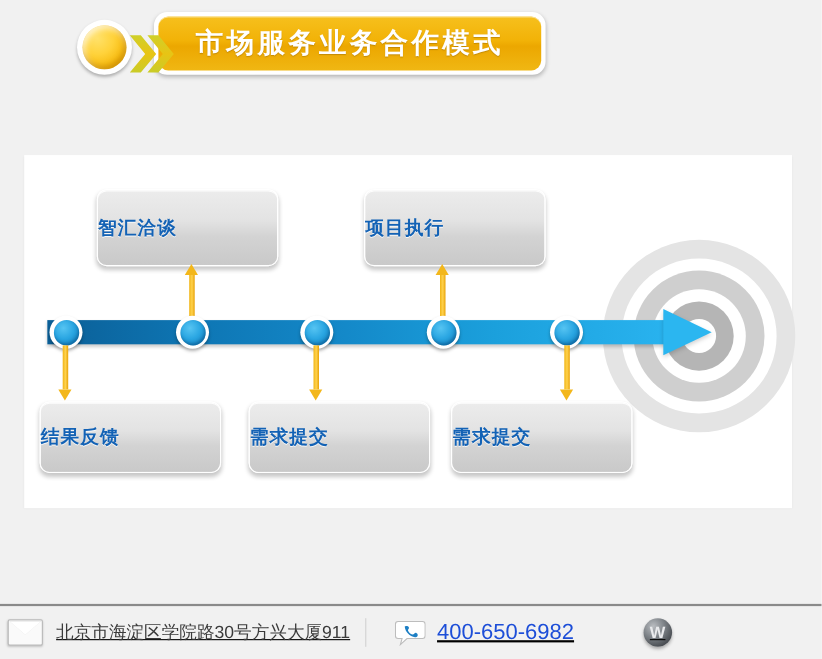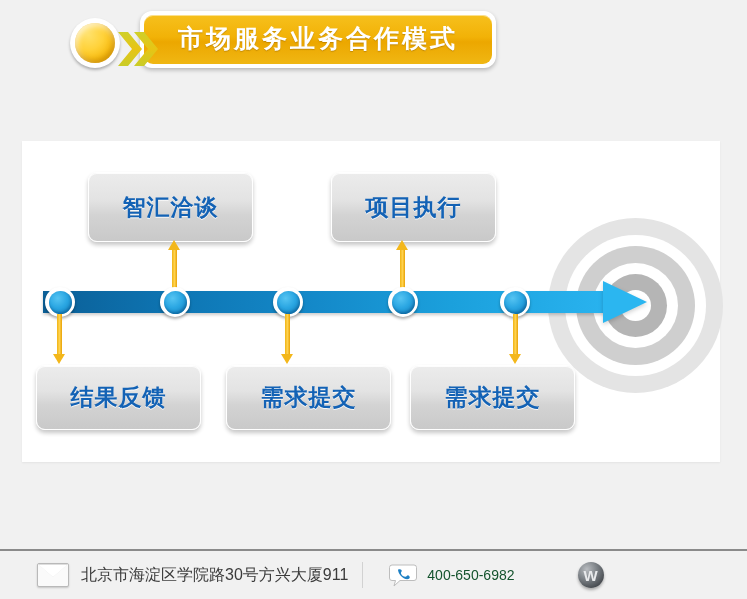--- a/index.html
+++ b/index.html
@@ -100,38 +100,38 @@
   .conn .head{position:absolute;left:-3px;width:0;height:0;}
   .conn.down .head{border-left:6.5px solid transparent;border-right:6.5px solid transparent;border-top:10px solid #f3b71b;}
   .conn.up .head{border-left:6.5px solid transparent;border-right:6.5px solid transparent;border-bottom:10px solid #f3b71b;}
   
   .step{
     position:absolute;
     background:linear-gradient(to bottom,#ececec 0%,#e3e3e3 40%,#d3d3d3 62%,#c9c9c9 100%);
     border:1px solid #ffffff;
     border-radius:9px;
     box-shadow:0 3px 4px rgba(0,0,0,.22), inset 0 1px 0 rgba(255,255,255,.9);
-    display:flex;align-items:center;justify-content:center;
+    display:flex;align-items:center;
     color:#1362b5;
-    font-size:23px;font-weight:bold;letter-spacing:1px;
+    font-size:17px;font-weight:bold;letter-spacing:1px;
     text-shadow:0 1px 0 rgba(255,255,255,.8);
   }
   
   #footer{
     position:absolute;left:0;top:549px;width:747px;height:50px;
     background:#f1f1f1;
     border-top:2px solid #8a8a8a;
   }
   #footer-inner{
-    display:flex;align-items:center;height:48px;padding-left:37px;
+    display:flex;align-items:center;height:48px;padding-left:7px;text-decoration:underline;
   }
   .f-item{display:flex;align-items:center;}
   .f-text{color:#3b3b3b;font-size:15px;white-space:nowrap;}
   #addr-text{font-size:16px;}
-  #phone-text{font-size:14px;color:#14532d;}
+  #phone-text{font-size:20px;color:#1d4ed8;}
   #site-text{font-size:19px;font-weight:bold;color:#4b4b4b;letter-spacing:.3px;}
   .f-sep{width:1px;height:26px;background:#d2d2d2;margin:0 14px;}
   .envelope{
     width:30px;height:22px;background:#fafafa;border:1px solid #b9b9b9;border-radius:2px;
     position:relative;margin-right:12px;box-shadow:0 1px 2px rgba(0,0,0,.18);
   }
   .envelope::after{
     content:"";position:absolute;left:0;top:0;width:0;height:0;
     border-left:15px solid transparent;border-right:15px solid transparent;border-top:13px solid #dedede;
   }

